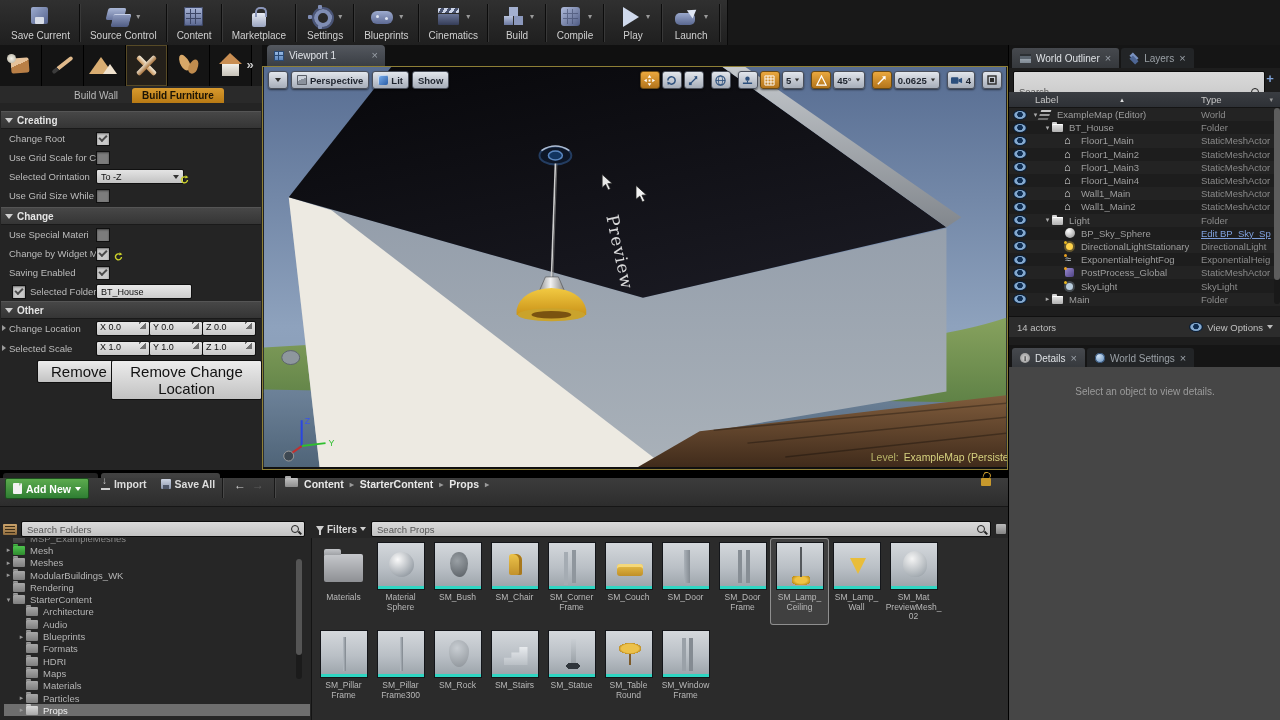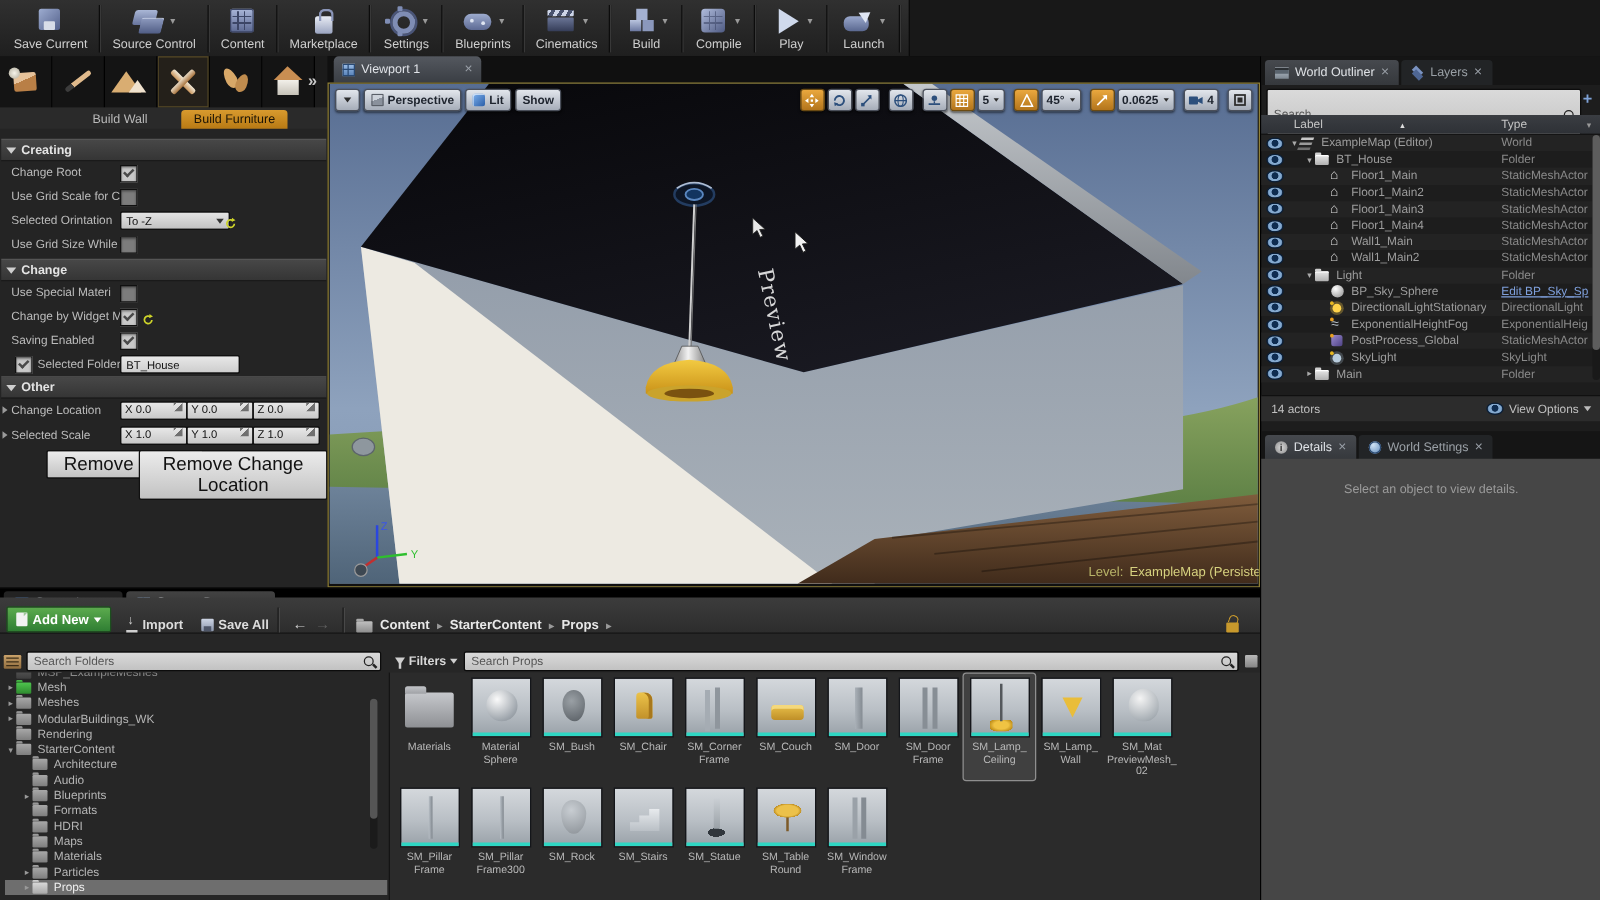--- a/index.html
+++ b/index.html
@@ -49,21 +49,21 @@
   .tool-tile[data-icon="terrain-tool-icon"]::after{left:19px;top:19px;border-bottom:10px solid #f0e2ce;border-left:7px solid transparent;border-right:7px solid transparent}
   .tool-tile[data-icon="furniture-tool-icon"]::before{left:8px;top:18px;width:25px;height:5px;background:linear-gradient(#f2ead8,#c9955c);transform:rotate(45deg);border-radius:2px}
   .tool-tile[data-icon="furniture-tool-icon"]::after{left:8px;top:18px;width:25px;height:5px;background:linear-gradient(#e8d9c2,#a8743e);transform:rotate(-45deg);border-radius:2px}
   .tool-tile[data-icon="foliage-tool-icon"]::before{left:12px;top:9px;width:9px;height:17px;background:#d8a868;border-radius:50%/60% 60% 40% 40%;transform:rotate(-28deg)}
   .tool-tile[data-icon="foliage-tool-icon"]::after{left:21px;top:14px;width:9px;height:15px;background:#c08c4e;border-radius:50%/60% 60% 40% 40%;transform:rotate(24deg)}
   .tool-tile[data-icon="house-tool-icon"]::before{left:12px;top:19px;width:17px;height:12px;background:linear-gradient(#f2f0ea,#c6c2b8)}
   .tool-tile[data-icon="house-tool-icon"]::after{left:9px;top:8px;border-bottom:11px solid #c98e52;border-left:11px solid transparent;border-right:12px solid transparent}
   #tool-expander{margin-left:auto;width:20px;text-align:center;color:#c9c9c9;font-size:13px;font-weight:bold}
   #tool-tabs{position:absolute;left:0;top:41px;right:0;height:17px;background:#2a2a2a;display:flex;align-items:flex-end;font-size:10px}
   #tab-build-wall{margin-left:64px;padding:2px 10px;color:#b9b9b9}
-  #tab-build-furniture{margin-left:17px;padding:2px 10px;background:linear-gradient(#d89a2e,#b87a14);color:#1c1405;font-weight:normal;border-radius:3px 3px 0 0}
+  #tab-build-furniture{margin-left:4px;padding:2px 10px;background:linear-gradient(#d89a2e,#b87a14);color:#1c1405;font-weight:bold;border-radius:3px 3px 0 0}
   .psec{position:absolute;left:1px;right:1px;height:16px;background:linear-gradient(#474747,#353535);border-top:1px solid #555;border-bottom:1px solid #1a1a1a;display:flex;align-items:center;padding-left:16px;font-weight:bold;font-size:10px;color:#e4e4e4}
   .psec .tri{position:absolute;left:4px;width:0;height:0;border-top:5px solid #cfcfcf;border-left:4px solid transparent;border-right:4px solid transparent}
   .prow{position:absolute;left:0;right:0;height:19px}
   .plabel{position:absolute;left:9px;top:4px;font-size:9.5px;color:#bcbcbc;white-space:nowrap}
   .pexp{position:absolute;left:2px;top:6px;width:0;height:0;border-left:4px solid #9a9a9a;border-top:3px solid transparent;border-bottom:3px solid transparent}
   .pcheck{position:absolute;left:96px;top:3px;width:12px;height:12px;border:1px solid #101010;background:#7c7c7c;box-shadow:inset 0 1px 2px rgba(0,0,0,.45)}
   .pcheck[data-checked="true"]{background:#c9c9c9}
   .pcheck[data-checked="true"]::after{content:"";display:block;width:6px;height:3px;border-left:2px solid #4a4a4a;border-bottom:2px solid #4a4a4a;transform:rotate(-45deg);margin:2px 0 0 2px}
   .pselect{position:absolute;left:96px;top:2px;width:78px;height:13px;background:linear-gradient(#e4e4e4,#c2c2c2);border:1px solid #101010;border-radius:2px;color:#111;font-size:9px;display:flex;align-items:center;padding:0 4px}
   .pselect::after{content:"";margin-left:auto;border-top:4px solid #333;border-left:3px solid transparent;border-right:3px solid transparent}
@@ -147,21 +147,21 @@
   
   #bottom-panel{position:absolute;left:0;top:470px;width:1008px;height:250px;background:#262626;border-top:1px solid #000}
   #btabs{position:absolute;left:0;top:0;right:0;height:21px;background:#000000;display:flex;align-items:flex-end;padding-left:3px;gap:3px}
   .btab{height:19px;display:flex;align-items:center;gap:5px;padding:0 9px;font-size:10px;color:#9aa0a6;background:#232323;border-radius:3px 3px 0 0}
   .btab[data-state="active"]{background:linear-gradient(#424242,#333);color:#dfe2e6}
   .icon-log{width:11px;height:9px;background:linear-gradient(#3a70b8,#1c3c6c);border-radius:1px;position:relative}
   .icon-log::after{content:"";position:absolute;left:2px;top:2px;width:4px;height:1.5px;background:#fff;box-shadow:0 3px 0 #fff}
   .icon-grid{width:10px;height:10px;background:linear-gradient(#9fc0e8,#5580b8);box-shadow:inset 0 0 0 1px #2a4a74;position:relative}
   .icon-grid::before{content:"";position:absolute;left:4px;top:0;bottom:0;width:1px;background:#2a4a74}
   .icon-grid::after{content:"";position:absolute;left:0;top:4px;right:0;height:1px;background:#2a4a74}
-  #bbar{position:absolute;left:0;top:7px;right:0;height:28px;background:linear-gradient(#3c3c3c,#2d2d2d);border-bottom:1px solid #161616;display:flex;align-items:flex-end;padding:0 5px}
+  #bbar{position:absolute;left:0;top:7px;right:0;height:28px;background:linear-gradient(#3c3c3c,#2d2d2d);border-bottom:1px solid #161616;display:flex;align-items:flex-start;padding:0 5px}
   #addnew{height:19px;background:linear-gradient(#5cab4e,#2f7e33);border:1px solid #1c4f1e;border-radius:2px;color:#fff;font-weight:bold;font-size:10.5px;display:flex;align-items:center;gap:4px;padding:0 7px}
   #addnew .page{width:9px;height:11px;background:#f2f2f2;border-radius:1px;position:relative}
   #addnew .page::after{content:"";position:absolute;right:0;top:0;border-left:3px solid #9ec89a;border-bottom:3px solid transparent}
   #addnew .cdown{border-top:4px solid #fff;border-left:3px solid transparent;border-right:3px solid transparent}
   .blabel{font-size:10.5px;font-weight:bold;color:#dcdcdc;display:flex;align-items:center;gap:4px}
   .icon-import{width:9px;height:10px;position:relative;border-bottom:2px solid #cfcfcf}
   .icon-import::after{content:"↓";position:absolute;left:1px;top:-3px;color:#cfcfcf;font-size:10px;font-weight:bold}
   .icon-floppy{width:10px;height:10px;background:linear-gradient(#cdd5e4,#8b95ab);border-radius:1px;position:relative}
   .icon-floppy::after{content:"";position:absolute;left:2px;bottom:0;width:6px;height:4px;background:#4e5668}
   .bsep{width:1px;height:20px;background:#181818;border-right:1px solid #484848;margin:0 7px}

